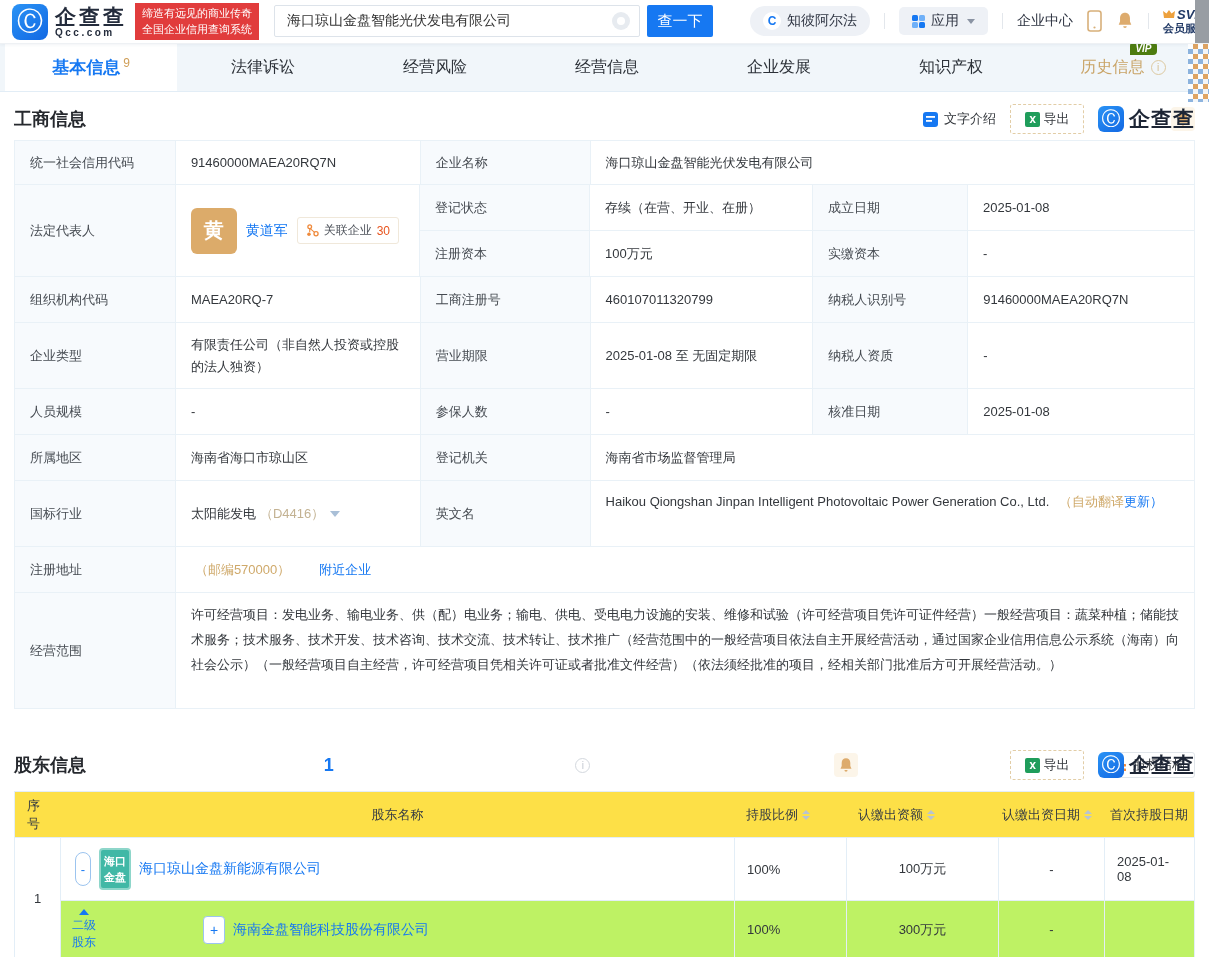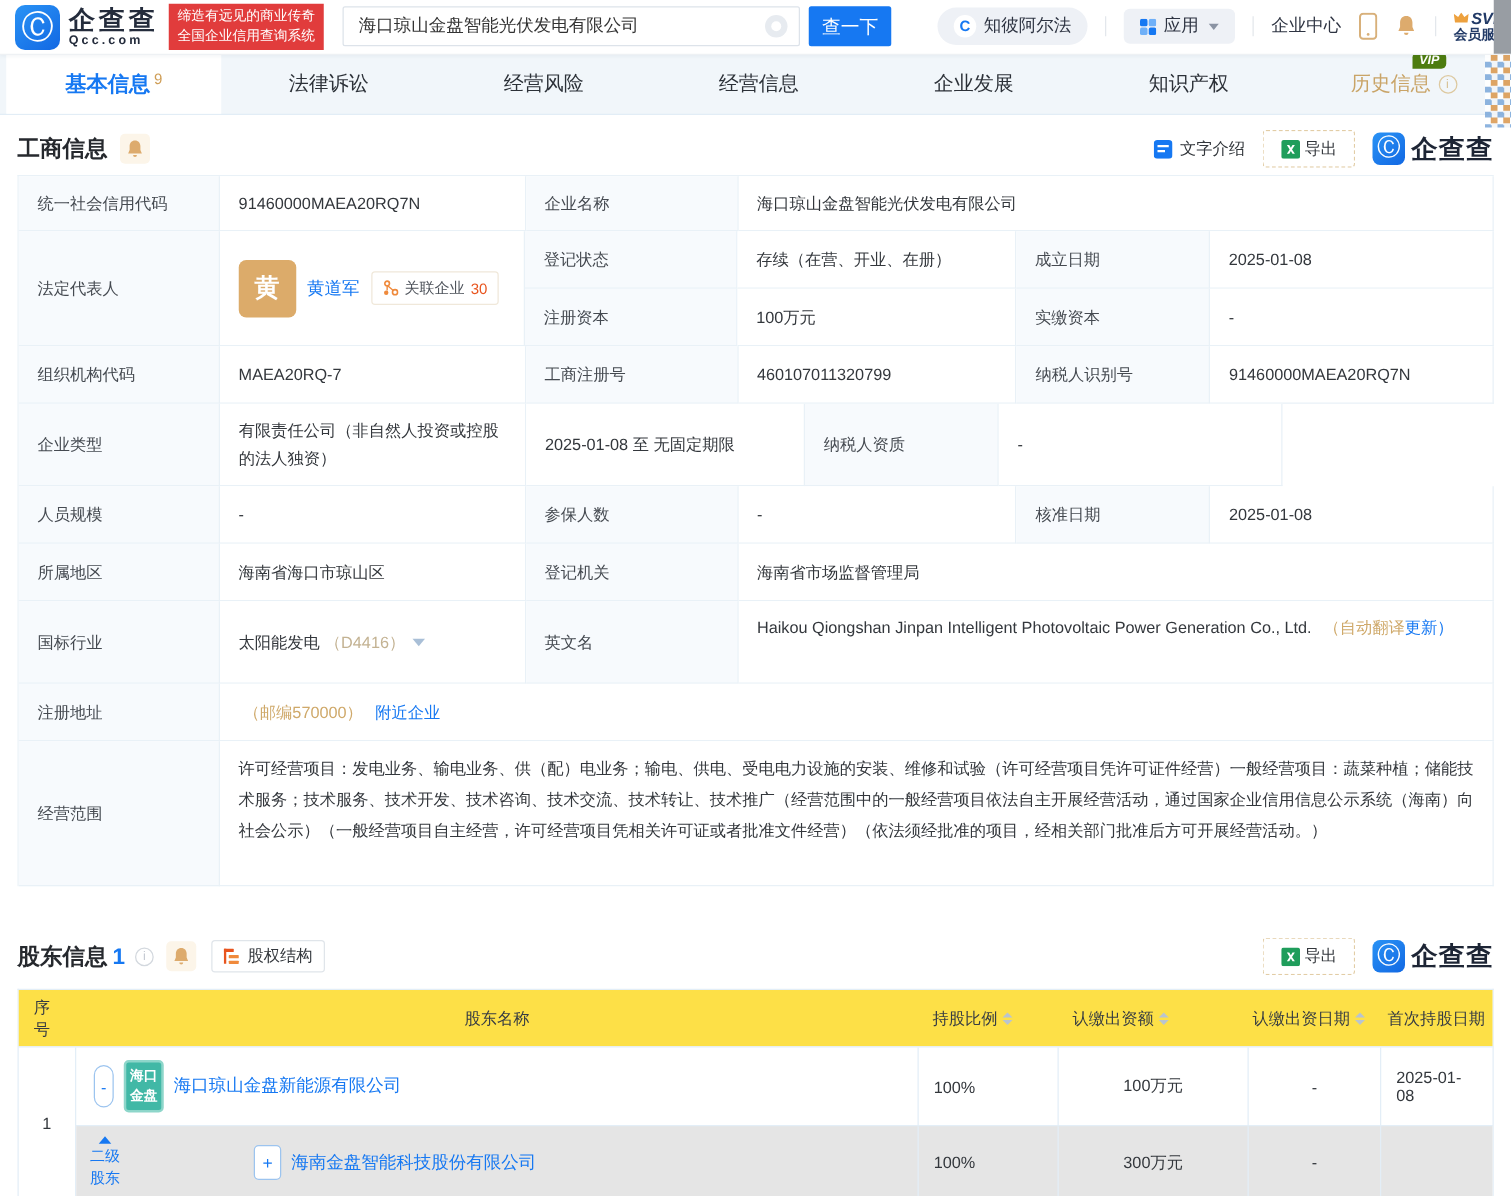--- a/index.html
+++ b/index.html
@@ -52,21 +52,21 @@
   .tab-history { color:#c9a467; position:relative;}
   .tab-history .lbl { position:relative;}
   .vip-badge { position:absolute; top:-15px; right:-12px; background:#4d7c0f; color:#fff;
     font-size:10px; font-weight:bold; font-style:italic; padding:1px 5px; border-radius:4px 4px 4px 0;}
   .info-ico { display:inline-flex; width:15px; height:15px; border:1px solid #ddc9a0; color:#d6c094;
     border-radius:50%; font-size:10px; align-items:center; justify-content:center; margin-left:6px;}
   .info-ico.gray { border-color:#d3d8de; color:#c3c9d1;}
 
   
   .main { padding:0 14px; position:relative;}
-  .sec-head { display:flex; align-items:center; position:relative;}
+  .sec-head { display:flex; align-items:center; position:relative;justify-content:space-between;}
   .biz-head { height:48px; padding-top:6px;}
   .sh-head { height:82px; padding-top:30px;}
   .sec-title { font-size:18px; font-weight:bold; color:#26292e;}
   .count-blue { font-size:18px; font-weight:bold; color:#1678f2; margin-left:4px;}
   .bell-wrap { margin-left:10px; width:24px; height:24px; background:#fcf5e9; border-radius:4px;
     display:flex; align-items:center; justify-content:center; cursor:pointer;}
   .head-right { position:absolute; right:0; display:flex; align-items:center; gap:14px;}
   .txtintro { display:flex; align-items:center; gap:6px; font-size:13px; color:#33373c; cursor:pointer;}
   .export-btn { width:74px; height:30px; border:1px dashed #e2cda6; background:#fff; border-radius:3px;
     display:flex; align-items:center; justify-content:center; gap:4px; font-size:13px; color:#33373c; cursor:pointer;}
@@ -110,21 +110,21 @@
   .cen{justify-content:center}.rgt{}
   .sort { display:inline-flex; flex-direction:column; gap:2px; margin-left:4px;}
   .sort i { display:block; width:0; height:0; border-left:4px solid transparent; border-right:4px solid transparent;}
   .sort .up { border-bottom:4px solid #b9c4d0;}
   .sort .dn { border-top:4px solid #b9c4d0;}
   .sbody { display:flex; border-top:1px solid #e3eef7;}
   .idx-cell { width:46px; display:flex; align-items:center; justify-content:center;
     font-size:13px; color:#33373c; border-right:1px solid #e3eef7;}
   .rows-block { width:1133px; display:flex; flex-direction:column;}
   .srow { display:flex; height:62px;}
-  .srow.second { height:58px; background:#e5e5e5; border-top:1px solid #e3eef7;}
+  .srow.second { height:58px; background:#bef264; border-top:1px solid #e3eef7;}
   .sname { width:673px; display:flex; align-items:center; padding-left:14px; gap:8px;}
   .scell { display:flex; align-items:center; font-size:13px; color:#33373c; padding:0 12px; border-left:1px solid #e3eef7;}
   .minus-btn { width:16px; height:34px; border:1px solid #9cc4ef; border-radius:8px; background:#fff;
     color:#1678f2; font-size:13px; display:flex; align-items:center; justify-content:center; cursor:pointer; flex:0 0 auto;}
   .plus-btn { width:22px; height:28px; border:1px solid #9cc4ef; border-radius:4px; background:#fff;
     color:#1678f2; font-size:14px; display:flex; align-items:center; justify-content:center; cursor:pointer;
     margin-left:88px; flex:0 0 auto;}
   .co-avatar { width:32px; height:42px; background:#41b8a6; border:2px solid #8ed6ca; border-radius:4px;
     color:#fff; font-size:11px; font-weight:bold; line-height:1.5; display:flex; flex-direction:column;
     align-items:center; justify-content:center; flex:0 0 auto;}
@@ -290,20 +290,21 @@
       <div class="cell lab w1 h46">组织机构代码</div>
       <div class="cell val w2 h46">MAEA20RQ-7</div>
       <div class="cell lab w3 h46">工商注册号</div>
       <div class="cell val w4 h46">460107011320799</div>
       <div class="cell lab w5 h46">纳税人识别号</div>
       <div class="cell val w6 h46">91460000MAEA20RQ7N</div>
     </div>
     <div class="irow">
       <div class="cell lab w1 h66">企业类型</div>
       <div class="cell val w2 h66 wrapv">有限责任公司（非自然人投资或控股的法人独资）</div>
+      <div class="cell lab w3 h66">营业期限</div>
       <div class="cell val w4 h66">2025-01-08 至 无固定期限</div>
       <div class="cell lab w5 h66">纳税人资质</div>
       <div class="cell val w6 h66">-</div>
     </div>
     <div class="irow">
       <div class="cell lab w1 h46">人员规模</div>
       <div class="cell val w2 h46">-</div>
       <div class="cell lab w3 h46">参保人数</div>
       <div class="cell val w4 h46">-</div>
       <div class="cell lab w5 h46">核准日期</div>
@@ -325,21 +326,21 @@
       <div class="cell lab w3 h66">英文名</div>
       <div class="cell val w456 h66 eng">
         <span>Haikou Qiongshan Jinpan Intelligent Photovoltaic Power Generation Co., Ltd.</span>
         <span class="tan" style="margin-left:6px;">（自动翻译</span><a class="link">更新）</a>
       </div>
     </div>
     <div class="irow">
       <div class="cell lab w1 h46">注册地址</div>
       <div class="cell val w23456 h46">
         <span class="tan" style="margin-left:4px;">（邮编570000）</span>
-        <a class="link" style="margin-left:10px;">附近企业</a>
+        <a class="link" style="margin-left:29px;">附近企业</a>
       </div>
     </div>
     <div class="irow">
       <div class="cell lab w1 h116">经营范围</div>
       <div class="cell val w23456 h116 scope">许可经营项目：发电业务、输电业务、供（配）电业务；输电、供电、受电电力设施的安装、维修和试验（许可经营项目凭许可证件经营）一般经营项目：蔬菜种植；储能技术服务；技术服务、技术开发、技术咨询、技术交流、技术转让、技术推广（经营范围中的一般经营项目依法自主开展经营活动，通过国家企业信用信息公示系统（海南）向社会公示）（一般经营项目自主经营，许可经营项目凭相关许可证或者批准文件经营）（依法须经批准的项目，经相关部门批准后方可开展经营活动。）</div>
     </div>
   </div>
 
   <div class="sec-head sh-head">
     <span class="sec-title">股东信息</span>

